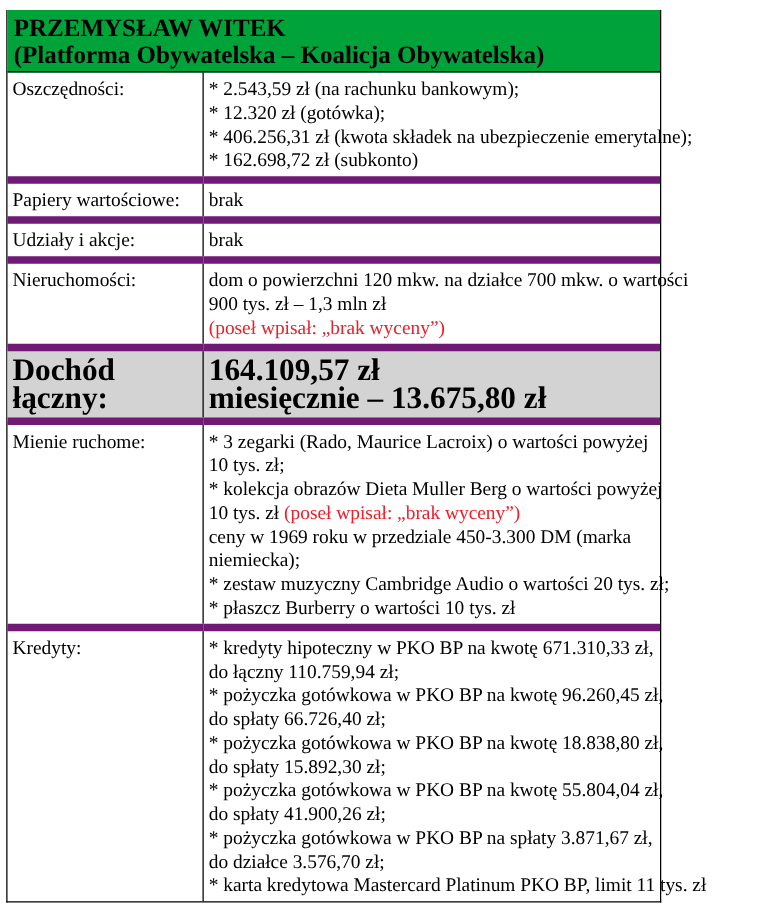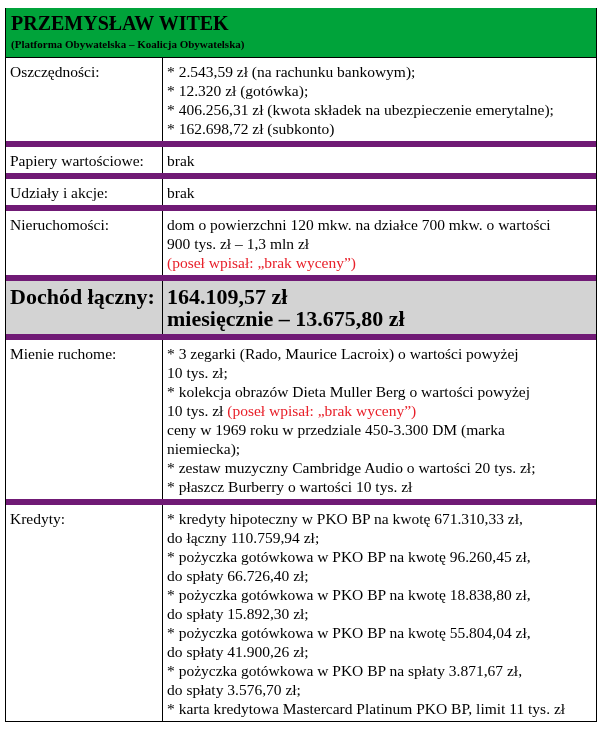--- a/index.html
+++ b/index.html
@@ -1,29 +1,29 @@
 <!DOCTYPE html>
 <html><head>
   <meta charset="utf-8">
   <style>
     html, body { margin: 0; padding: 0; background: #ffffff; }
     body { width: 610px; height: 729px; position: relative; overflow: hidden;
            font-family: "Liberation Serif", "DejaVu Serif", serif; color: #000; }
-    .card { position: absolute; left: 5px; top: 8px; width: 592px;
+    .card { position: absolute; left: 5px; top: 8px; width: 524px;
             border: 1px solid #000; border-top: none; box-sizing: border-box; }
     .header { background: #00a33a; padding: 4px 5px 3px 5px; border-bottom: 1px solid #000;
               height: 50px; box-sizing: border-box; }
     .header .name { font-weight: bold; font-size: 20px; line-height: 22px; }
-    .header .party { font-weight: bold; font-size: 11px; line-height: 20px; }
+    .header .party { font-weight: bold; font-size: 20px; line-height: 20px; }
     table { border-collapse: collapse; width: 100%; table-layout: fixed; }
     td { border-top: 6px solid #701a75; vertical-align: top; font-size: 15.5px;
          line-height: 19px; padding: 4px 4px 3px 4px; }
     tr:first-child td { border-top: none; }
     td.label { width: 148px; border-right: 1px solid #000; }
-    tr.total td { background: #d3d3d3; font-weight: bold; font-size: 22px; line-height: 22px;
+    tr.total td { background: #d3d3d3; font-weight: bold; font-size: 25px; line-height: 22px;
                   padding: 5px 4px 4px 4px; }
     .line { display: block; white-space: nowrap; }
     .note { color: #e8202a; font-weight: normal; }
   </style>
 </head>
 <body>
 
 <div class="card">
   <div class="header" style="background: rgb(0, 163, 58);">
     <div class="name">PRZEMYSŁAW WITEK</div>
@@ -81,19 +81,19 @@
       <td>
         <span class="line">* kredyty hipoteczny w PKO BP na kwotę 671.310,33 zł,</span>
         <span class="line">do łączny 110.759,94 zł;</span>
         <span class="line">* pożyczka gotówkowa w PKO BP na kwotę 96.260,45 zł,</span>
         <span class="line">do spłaty 66.726,40 zł;</span>
         <span class="line">* pożyczka gotówkowa w PKO BP na kwotę 18.838,80 zł,</span>
         <span class="line">do spłaty 15.892,30 zł;</span>
         <span class="line">* pożyczka gotówkowa w PKO BP na kwotę 55.804,04 zł,</span>
         <span class="line">do spłaty 41.900,26 zł;</span>
         <span class="line">* pożyczka gotówkowa w PKO BP na spłaty 3.871,67 zł,</span>
-        <span class="line">do spłaty 3.576,70 zł;</span>
+        <span class="line">do działce 3.576,70 zł;</span>
         <span class="line">* karta kredytowa Mastercard Platinum PKO BP, limit 11 tys. zł</span>
       </td>
     </tr>
   </tbody>
     </table>
 </div>
 
 </body></html>

